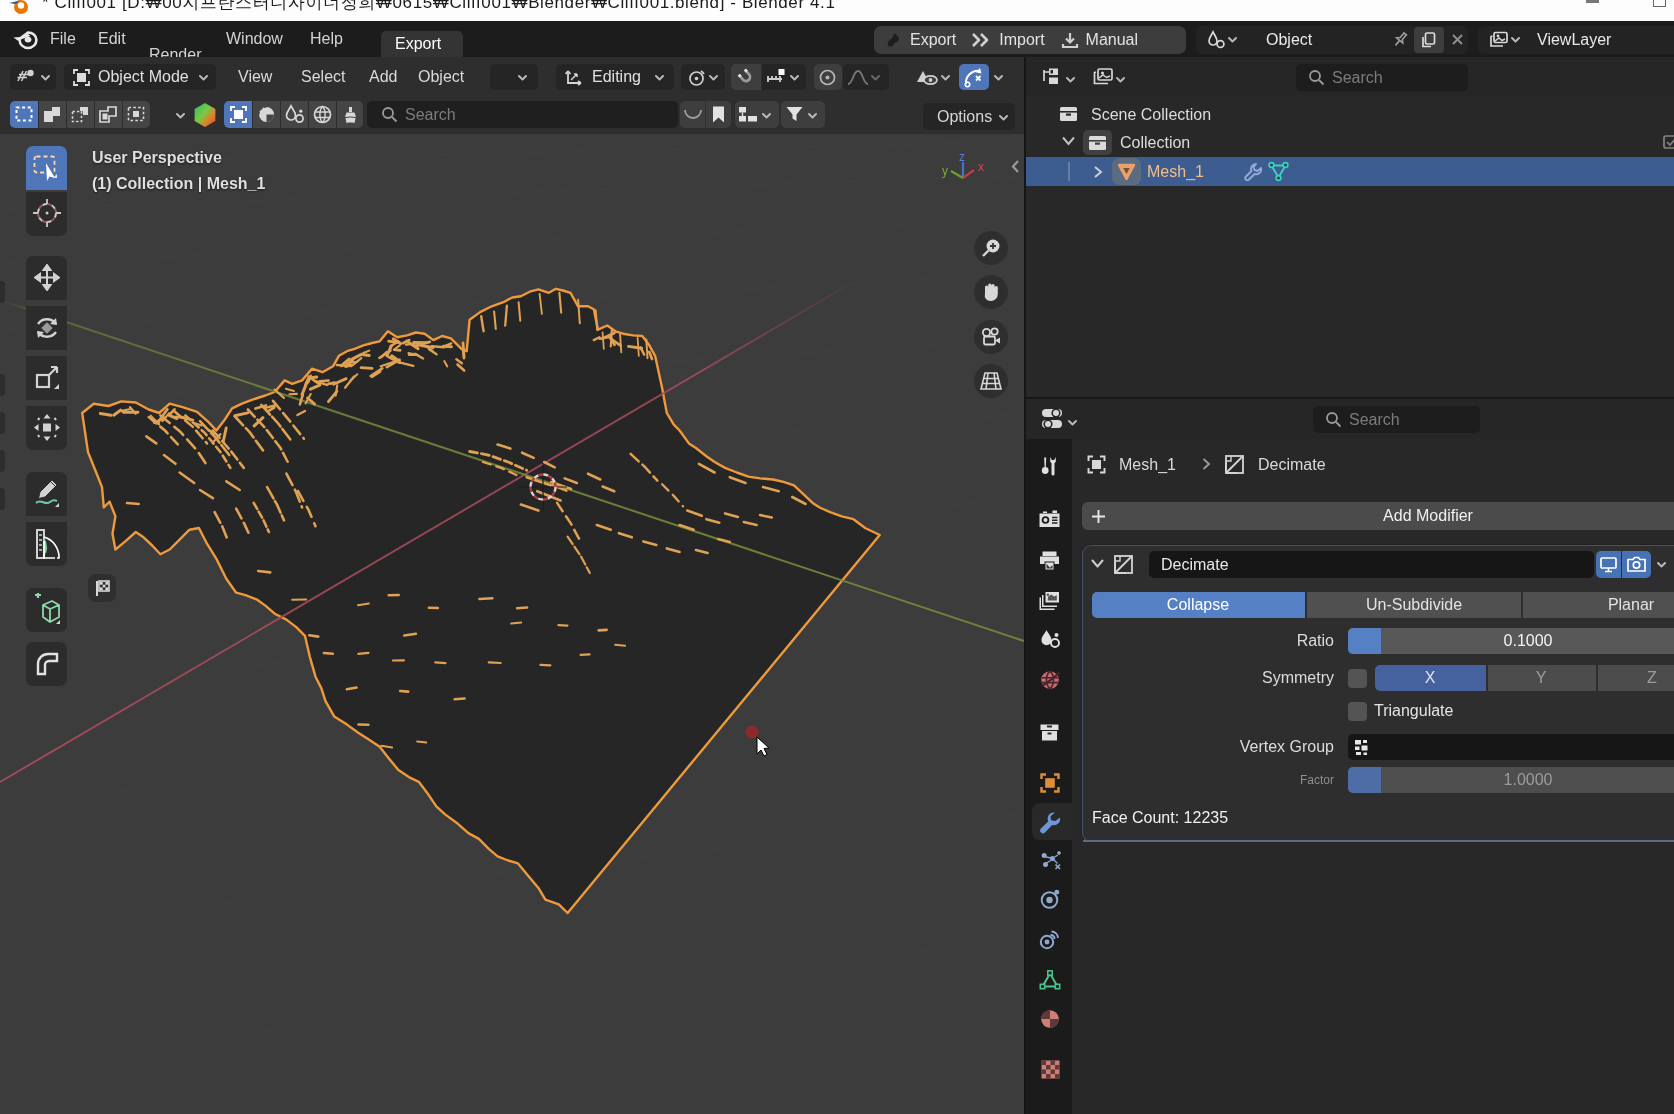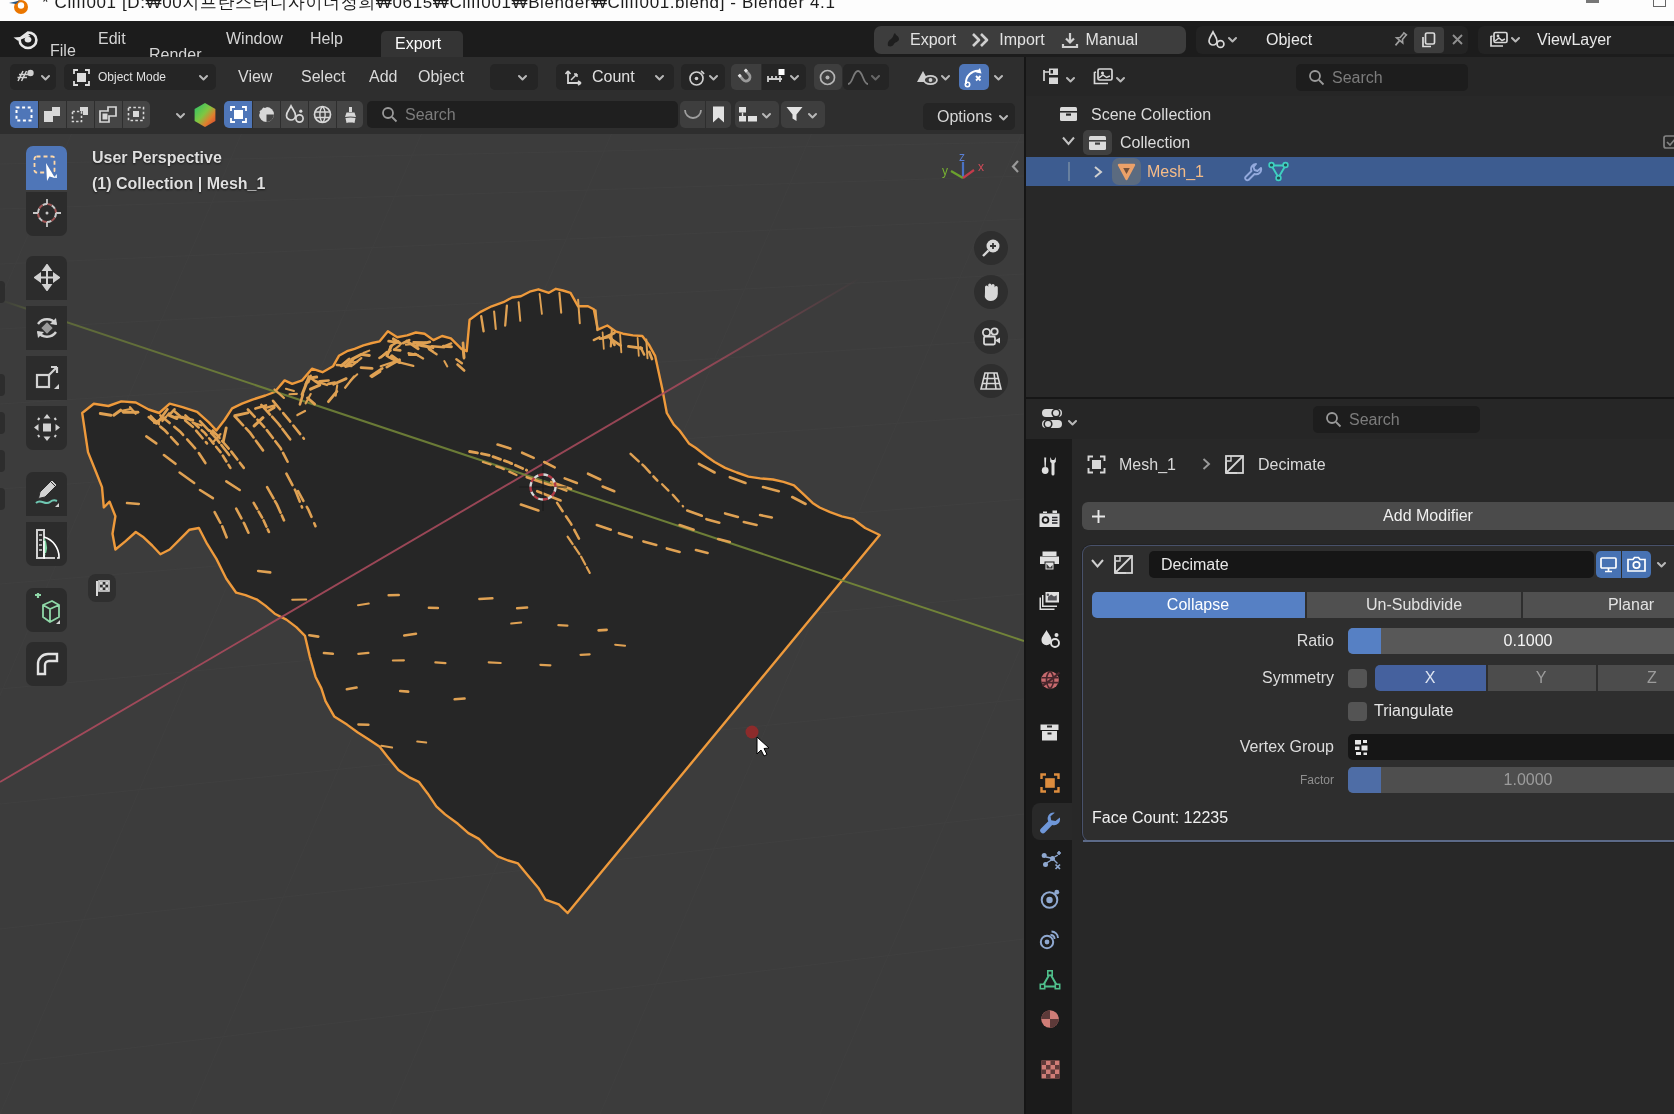--- a/index.html
+++ b/index.html
@@ -20,21 +20,21 @@
   <div class="a" style="left:1586px;top:0;width:13px;height:3px;background:#777"></div>
   <div class="a" style="left:1653px;top:0;width:13px;height:7px;border:1.5px solid #666;border-top:none"></div>
 </div>
 
 <div class="a" style="left:0;top:21px;width:1674px;height:36px;background:#1c1c1c">
   <svg class="a" style="left:13px;top:6px" width="26" height="24" viewBox="0 0 26 24">
     <path d="M15 5.5 C19.5 5.5 23.4 8.6 23.4 13 C23.4 17.4 19.6 21 15 21 C10.4 21 6.6 17.4 6.6 13 L6.8 11.8 Z" fill="none" stroke="#e8e8e8" stroke-width="2.6"></path>
     <ellipse cx="15" cy="12.6" rx="3.4" ry="2.9" fill="#e8e8e8"></ellipse>
     <path d="M0.5 10.5 L10.5 9.7 L14.8 6.7 L17.5 8.9 L9 12 L5 13.8 Z" fill="#e8e8e8"></path>
   </svg>
-  <div class="a tx" style="left:50px;top:12px;height:36px;line-height:36px;font-size:16px;color:#d4d4d4">File</div>
+  <div class="a tx" style="left:50px;top:0;height:36px;line-height:36px;font-size:16px;color:#d4d4d4">File</div>
   <div class="a tx" style="left:98px;top:0;height:36px;line-height:36px;font-size:16px;color:#d4d4d4">Edit</div>
   <div class="a tx" style="left:149px;top:16px;height:36px;line-height:36px;font-size:16px;color:#d4d4d4">Render</div>
   <div class="a tx" style="left:226px;top:0;height:36px;line-height:36px;font-size:16px;color:#d4d4d4">Window</div>
   <div class="a tx" style="left:310px;top:0;height:36px;line-height:36px;font-size:16px;color:#d4d4d4">Help</div>
 
   <div class="a" style="left:381px;top:10px;width:82px;height:26px;background:#343434;border-radius:5px 5px 0 0"></div>
   <div class="a tx" style="left:395px;top:10px;height:26px;line-height:26px;font-size:16px;color:#fdfdfd">Export</div>
 
   <div class="a" style="left:874px;top:5px;width:312px;height:28px;background:#3d3d3d;border-radius:7px;display:flex;align-items:center">
     <svg style="margin-left:10px" width="19" height="19" viewBox="0 0 19 19">
@@ -97,42 +97,42 @@
   </svg>
 <svg class="a chev" style="left:41px;top:73px" viewBox="0 0 9 9">
     <path d="M1 3 L4.5 6.5 L8 3"></path>
   </svg>
 
 <div class="a" style="left:64px;top:64px;width:152px;height:26px;background:#252525;border-radius:5px"></div>
 <svg class="a" style="left:72px;top:68px" width="19" height="19" viewBox="0 0 19 19">
     <rect x="5" y="5" width="9" height="9" fill="#ddd"></rect>
     <path d="M2 6 L2 2 L6 2 M13 2 L17 2 L17 6 M17 13 L17 17 L13 17 M6 17 L2 17 L2 13" fill="none" stroke="#ddd" stroke-width="1.8"></path>
   </svg>
-<div class="a tx" style="left:98px;top:64px;height:26px;line-height:26px;font-size:12px;color:#e0e0e0">Object Mode</div>
+<div class="a tx" style="left:98px;top:64px;height:26px;line-height:26px;font-size:16px;color:#e0e0e0">Object Mode</div>
 <svg class="a chev" style="left:199px;top:73px" viewBox="0 0 9 9">
     <path d="M1 3 L4.5 6.5 L8 3"></path>
   </svg>
 
 <div class="a tx" style="left:238px;top:64px;height:26px;line-height:26px;font-size:16px;color:#dadada">View</div>
 <div class="a tx" style="left:301px;top:64px;height:26px;line-height:26px;font-size:16px;color:#dadada">Select</div>
 <div class="a tx" style="left:369px;top:64px;height:26px;line-height:26px;font-size:16px;color:#dadada">Add</div>
 <div class="a tx" style="left:418px;top:64px;height:26px;line-height:26px;font-size:16px;color:#dadada">Object</div>
 
 <div class="a" style="left:490px;top:64px;width:48px;height:26px;background:#252525;border-radius:5px"></div>
 <svg class="a chev" style="left:518px;top:73px" viewBox="0 0 9 9">
     <path d="M1 3 L4.5 6.5 L8 3"></path>
   </svg>
 
 <div class="a" style="left:556px;top:64px;width:118px;height:26px;background:#252525;border-radius:5px"></div>
 <svg class="a" style="left:564px;top:68px" width="20" height="19" viewBox="0 0 20 19">
     <path d="M4 3 L4 15 L17 15" fill="none" stroke="#d5d5d5" stroke-width="1.8"></path>
     <path d="M4 3 L1.5 6 M4 3 L6.5 6 M17 15 L14 12.8 M17 15 L14 17.2" fill="none" stroke="#d5d5d5" stroke-width="1.6"></path>
     <path d="M7 12 L13 6 M13 6 L10 6 M13 6 L13 9" fill="none" stroke="#d5d5d5" stroke-width="1.5"></path>
   </svg>
-<div class="a tx" style="left:592px;top:64px;height:26px;line-height:26px;font-size:16px;color:#e0e0e0">Count</div>
+<div class="a tx" style="left:592px;top:64px;height:26px;line-height:26px;font-size:16px;color:#e0e0e0">Editing</div>
 <svg class="a chev" style="left:655px;top:73px" viewBox="0 0 9 9">
     <path d="M1 3 L4.5 6.5 L8 3"></path>
   </svg>
 
 <div class="a" style="left:681px;top:64px;width:44px;height:26px;background:#252525;border-radius:5px"></div>
 <svg class="a" style="left:686px;top:67px" width="21" height="21" viewBox="0 0 21 21">
     <circle cx="10.5" cy="11.5" r="6.5" fill="none" stroke="#cfcfcf" stroke-width="1.7"></circle>
     <circle cx="10.5" cy="11.5" r="1.8" fill="#cfcfcf"></circle>
     <path d="M15 4 a8 8 0 0 1 3 3" fill="none" stroke="#cfcfcf" stroke-width="1.7"></path>
   </svg>

